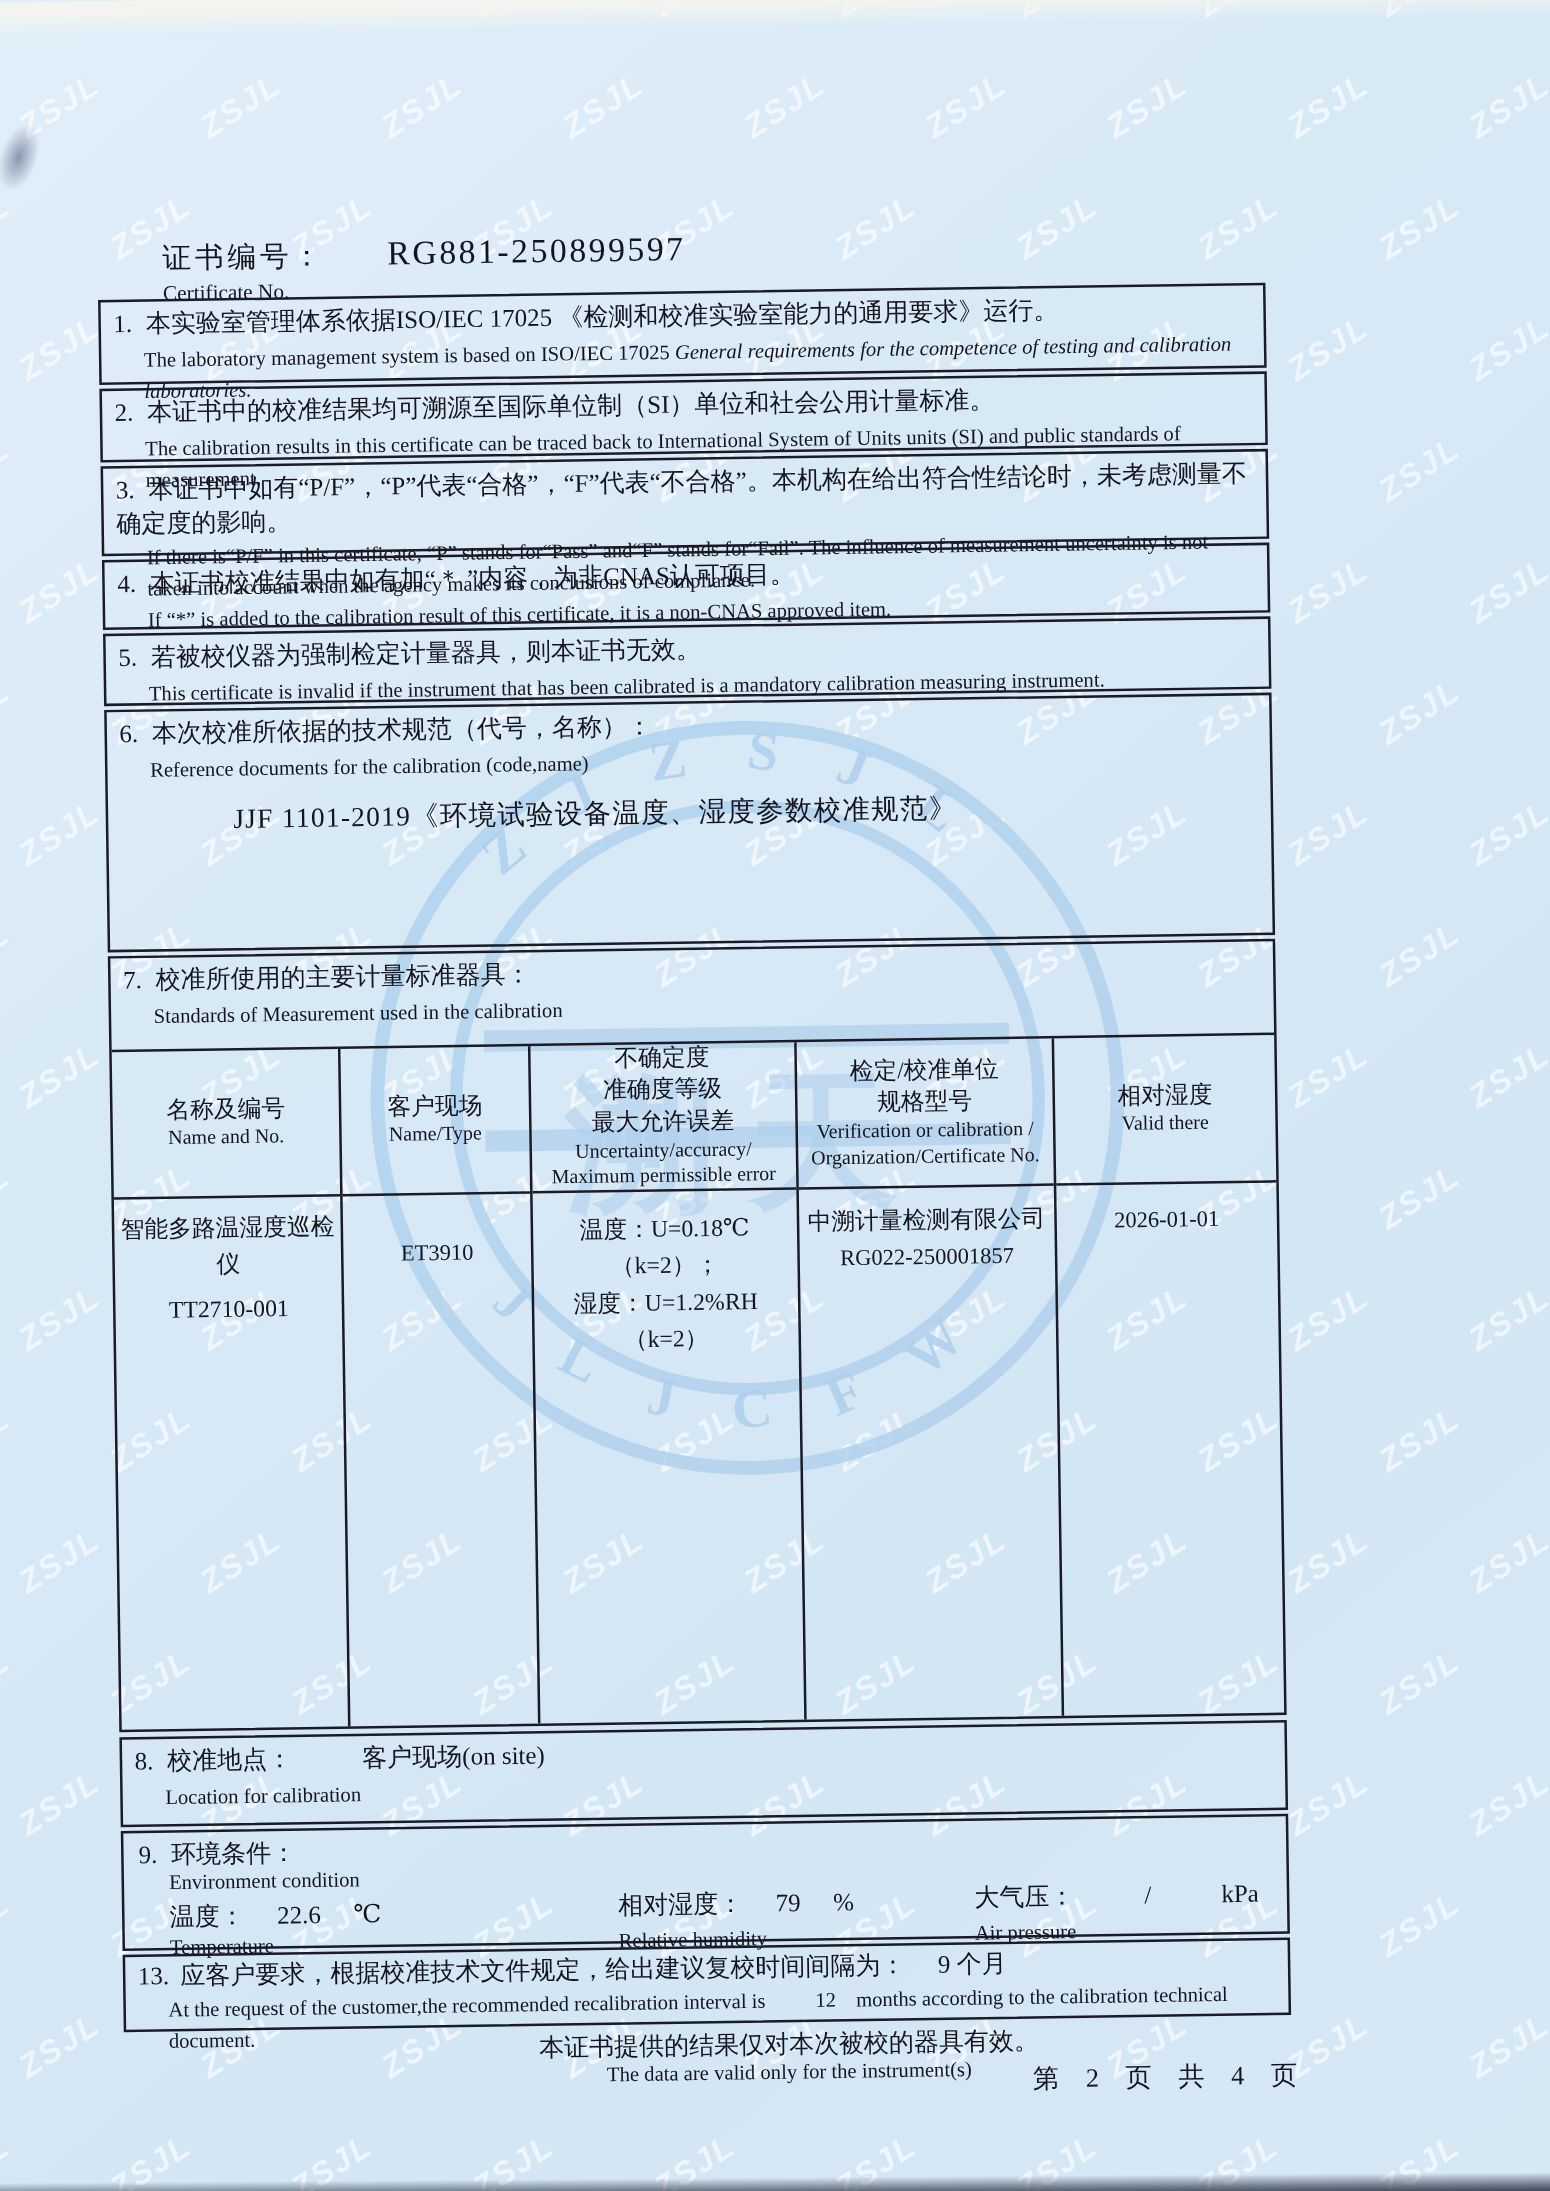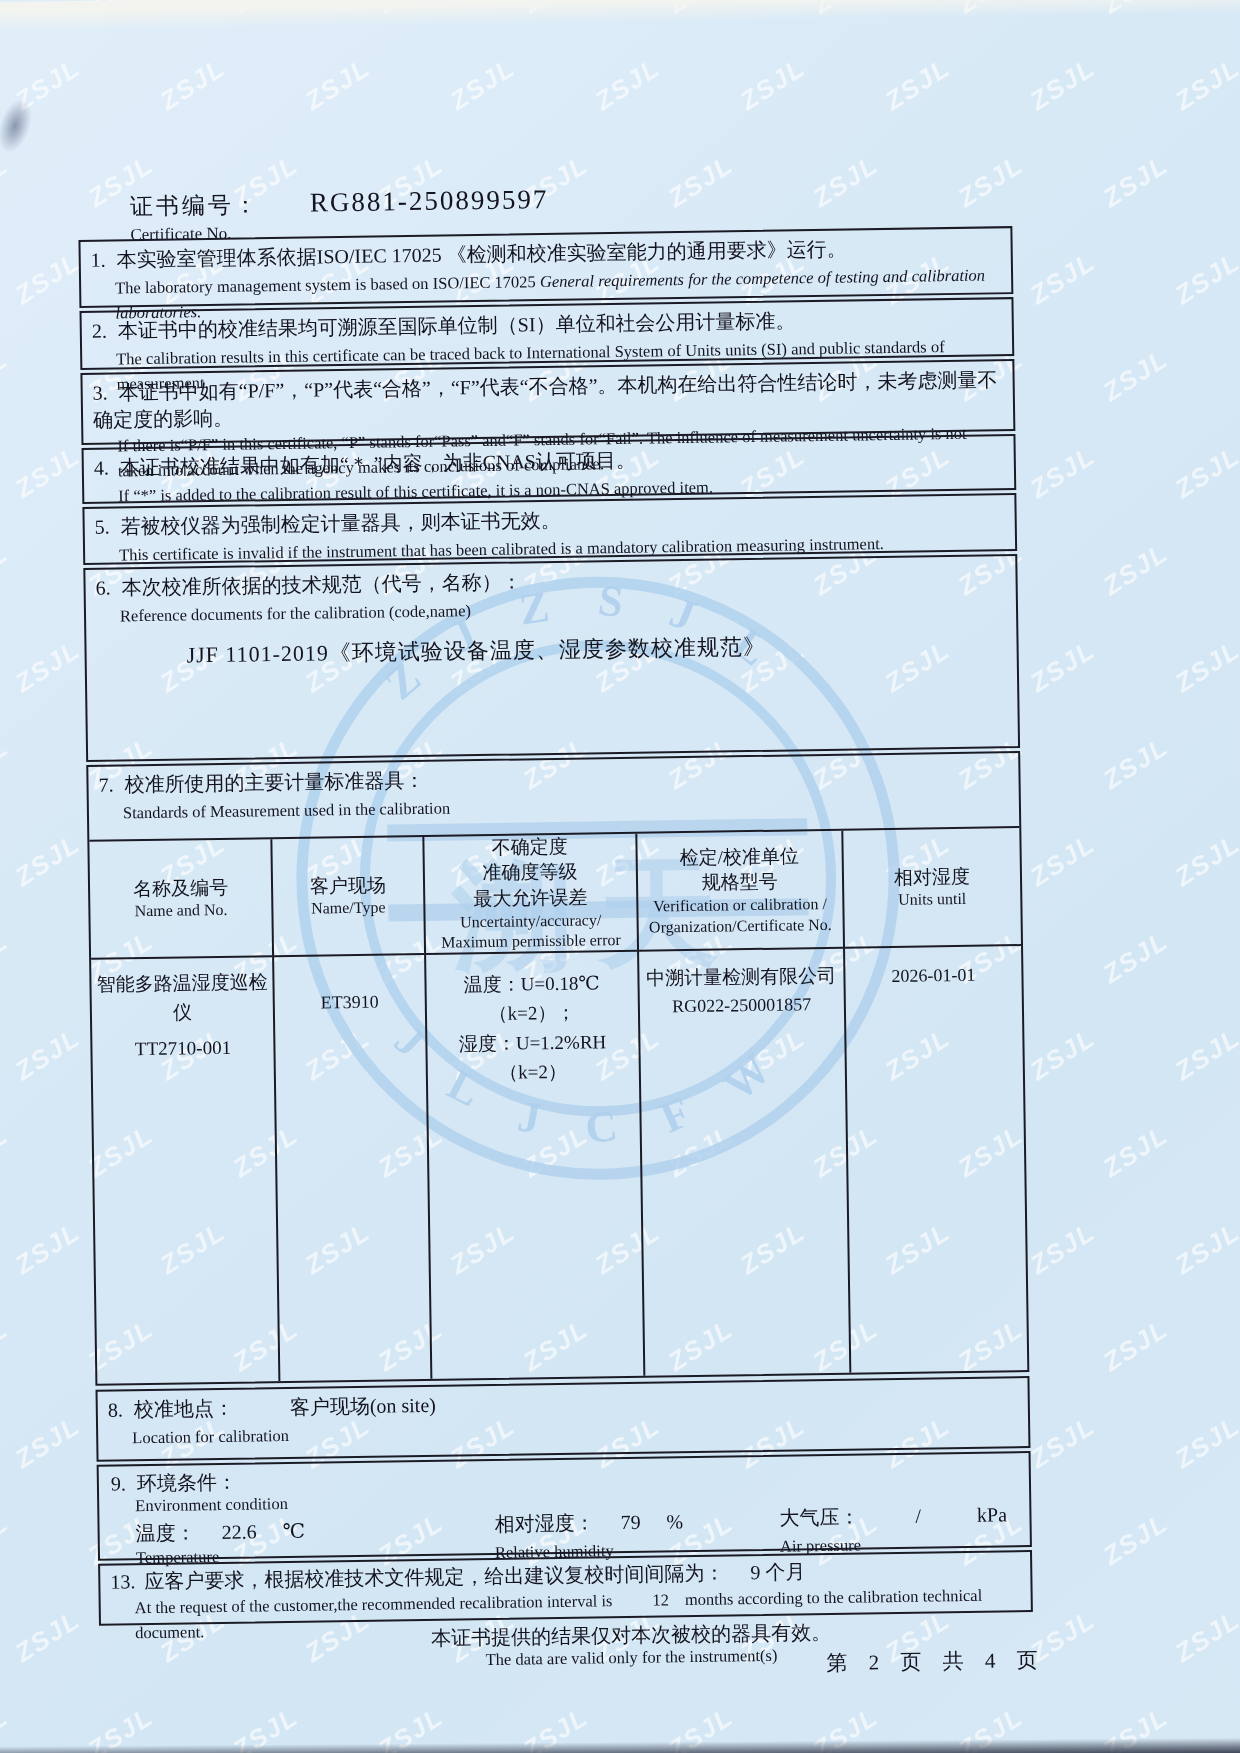--- a/index.html
+++ b/index.html
@@ -345,21 +345,21 @@
             <div class="en">Organization/Certificate No.</div>
           </div>
           <div class="td" style="padding-top:12px;">
             <div class="l">中溯计量检测有限公司</div>
             <div class="l-en">RG022-250001857</div>
           </div>
         </div>
         <div class="col" style="width:177px;">
           <div class="th">
             <div class="zh">相对湿度</div>
-            <div class="en">Units until</div>
+            <div class="en">Valid there</div>
           </div>
           <div class="td" style="padding-top:14px;">
             <div class="l-en">2026-01-01</div>
           </div>
         </div>
       </div>
     </div>
 
     <div class="clause-box" style="top:1382px;height:72px;">
       <div class="zh-line"><span class="num">8.</span><span>校准地点：</span><span class="gap-m"></span><span>客户现场(on site)</span></div>

